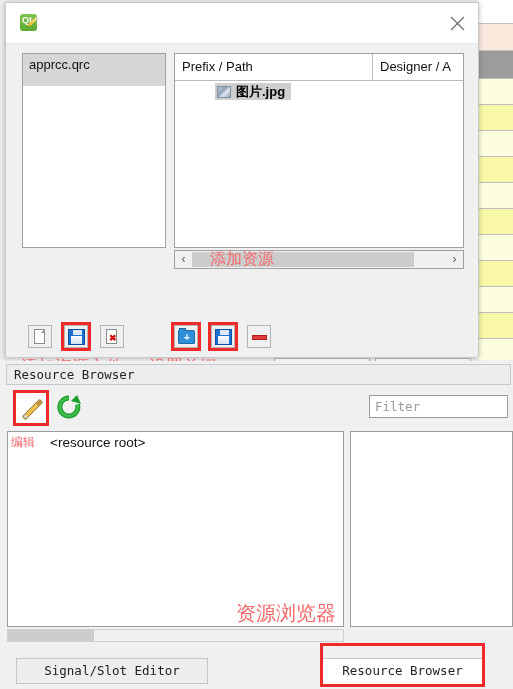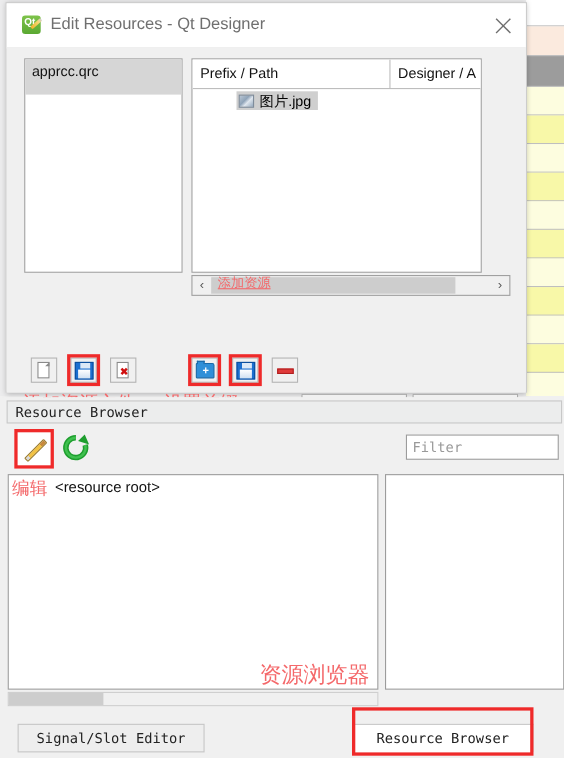--- a/index.html
+++ b/index.html
@@ -60,35 +60,35 @@
     position:absolute;left:16px;top:9px;width:144px;height:195px;
     background:#fff;border:1px solid #a0a0a0;box-sizing:border-box;
   }
   #qrc-item{
     height:32px;line-height:21px;background:#d6d6d6;padding-left:6px;
     font-size:13px;font-family:"Liberation Sans",sans-serif;color:#111;
     cursor:pointer;
   }
 
   #tree-panel{
-    position:absolute;left:168px;top:9px;width:264px;height:195px;
+    position:absolute;left:168px;top:9px;width:290px;height:195px;
     background:#fff;border:1px solid #a0a0a0;box-sizing:border-box;overflow:hidden;
   }
   #tree-head{display:flex;height:26px;border-bottom:1px solid #bdbdbd;background:#fff;}
   .th{
     font-size:13px;font-family:"Liberation Sans",sans-serif;color:#111;
     line-height:26px;padding-left:7px;box-sizing:border-box;white-space:nowrap;overflow:hidden;
   }
   #th-prefix{width:198px;border-right:1px solid #bdbdbd;}
   #th-lang{width:90px;}
   .tree-row{height:22px;line-height:22px;font-size:13px;
     font-family:"Liberation Sans",sans-serif;cursor:pointer;white-space:nowrap;}
   #row-pic{background:#eaf3fb;padding-left:10px;}
   #row-pic .chev{display:inline-block;width:16px;color:#222;font-size:11px;}
-  #row-file{padding-left:40px;}
+  #row-file{padding-left:40px;font-weight:bold;}
   #row-file .sel{background:#cfcfcf;padding:1px 6px 1px 2px;}
   .img-ico{
     display:inline-block;width:14px;height:12px;vertical-align:-2px;
     background:linear-gradient(135deg,#b9c6d4 0%,#8fa3b8 40%,#dfe6ee 60%,#94a8bd 100%);
     border:1px solid #7f8c9b;box-sizing:border-box;margin-right:5px;
   }
 
   
   #hscroll{
     position:absolute;left:168px;top:206px;width:290px;height:19px;
@@ -223,21 +223,20 @@
     </div>
 </div>
 
 <div id="dialog">
 
   <div id="titlebar">
     <div id="title-icon">
       <span class="qt-txt">Qt</span>
       <span class="pencil"></span>
     </div>
-    <div id="title-text">Edit Resources - Qt Designer</div>
     <div id="close-btn">
       <svg width="15" height="15" viewBox="0 0 15 15">
         <line x1="1" y1="1" x2="14" y2="14" stroke="#6f6f6f" stroke-width="1.3"></line>
         <line x1="14" y1="1" x2="1" y2="14" stroke="#6f6f6f" stroke-width="1.3"></line>
       </svg>
     </div>
   </div>
 
   <div id="dlg-body">
 
@@ -253,21 +252,21 @@
       <div class="tree-row" id="row-file">
         <span class="sel"><span class="img-ico"></span><span>图片.jpg</span></span>
       </div>
     </div>
 
     <div id="hscroll">
       <div class="arrow" id="hs-left">‹</div>
       <div id="hs-thumb"></div>
       <div class="arrow" id="hs-right">›</div>
     </div>
-    <div class="anno" style="left:192px;top:205px;font-size:12px;text-decoration:underline;">添加资源</div>
+    <div class="anno" style="left:204px;top:205px;font-size:16px;">添加资源</div>
 
     <div class="tbtn" style="left:22px;top:281px;">
       <span class="doc-ico"></span>
     </div>
     <div class="tbtn redbox" style="left:58px;top:281px;">
       <span class="floppy">
           <span class="shut"></span>
           <span class="lbl"></span>
         </span>
     </div>
@@ -315,28 +314,28 @@
         <path d="M14 5 A9 9 0 1 0 22.5 11.5" fill="none" stroke="#1e9e2e" stroke-width="5" stroke-linecap="butt"></path>
         <path d="M14 5 A9 9 0 1 0 22.5 11.5" fill="none" stroke="#3fc04f" stroke-width="2.2"></path>
         <polygon points="22,2 26,11 16,8" fill="#1e9e2e"></polygon>
       </svg>
     </div>
     <div id="filter-input">Filter</div>
   </div>
 
   <div id="rb-left">
     <div id="res-root">&lt;resource root&gt;</div>
-    <div class="anno" style="left:3px;top:2px;font-size:16px;">编辑</div>
+    <div class="anno" style="left:3px;top:2px;font-size:12px;">编辑</div>
     <div class="anno" style="left:228px;top:168px;font-size:20px;">资源浏览器</div>
   </div>
 
   <div id="rb-right"></div>
 
   <div id="rb-hscroll">
     <div id="rb-hs-thumb"></div>
   </div>
 
   <div id="tabbar">
-    <div class="tab" style="left:13px;width:170px;">Signal/Slot Editor</div>
+    <div class="tab" style="left:13px;width:192px;">Signal/Slot Editor</div>
     <div class="tab" style="left:317px;width:165px;background:#ffffff;border-bottom-color:#ffffff;">Resource Browser</div>
     <div id="tab-sel-box"></div>
   </div>
 </div>
 
 </body></html>

